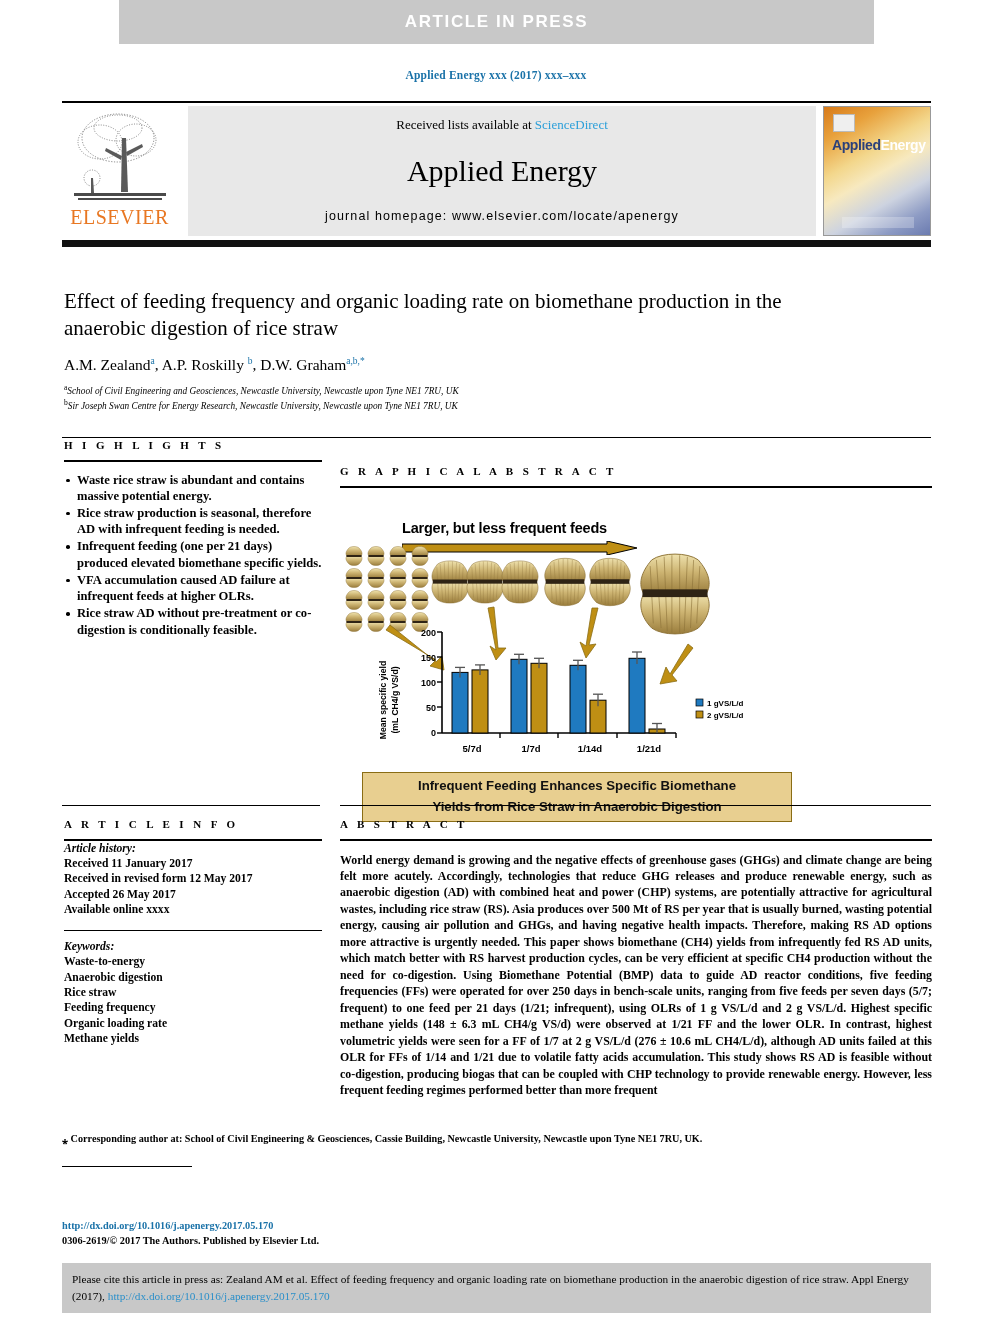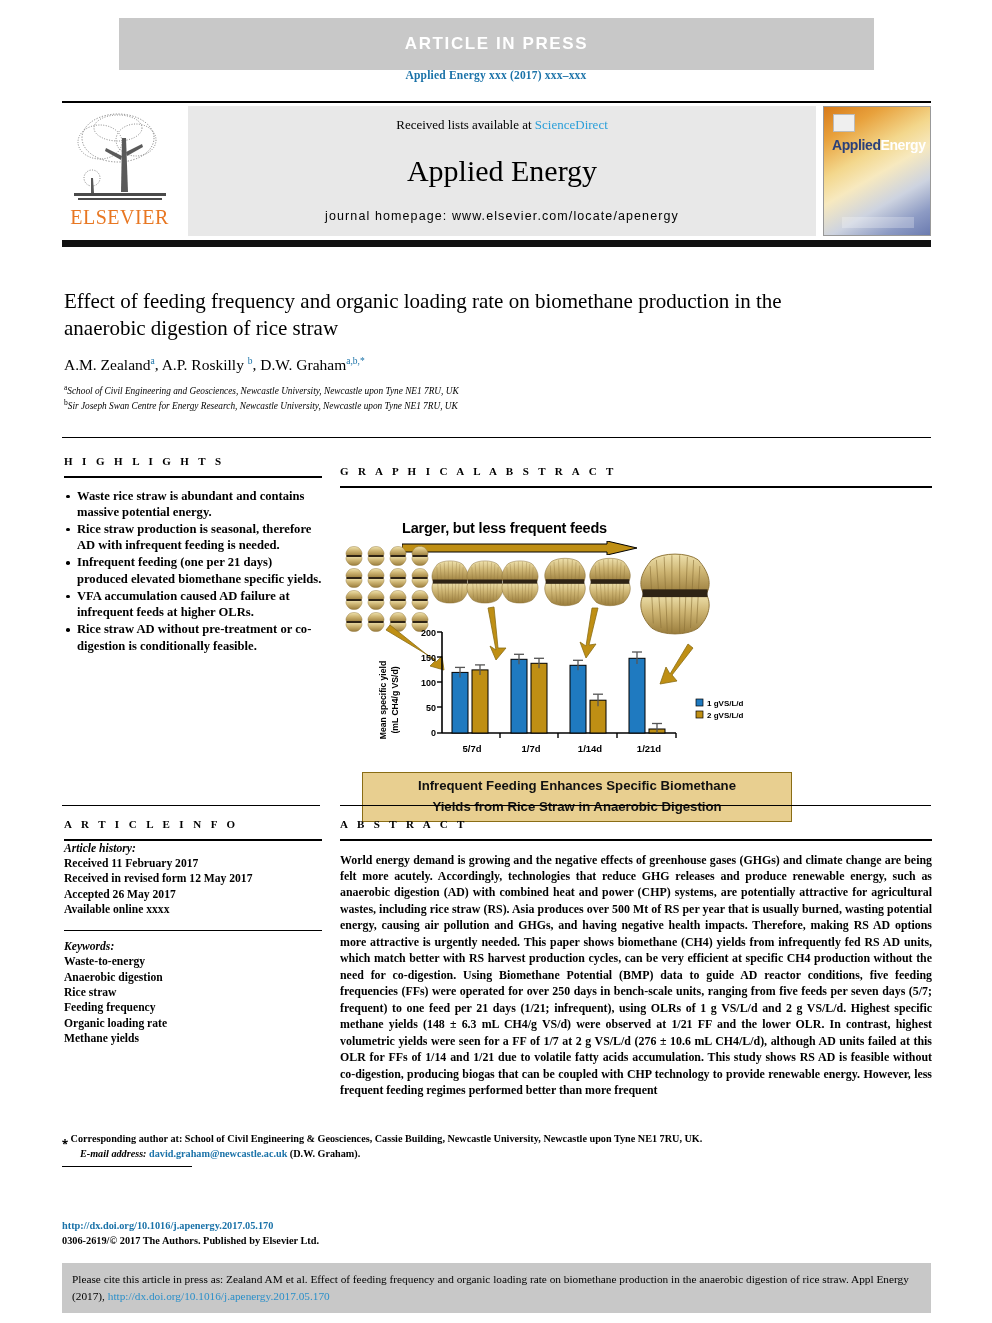--- a/index.html
+++ b/index.html
@@ -9,21 +9,21 @@
     background: #ffffff;
     font-family: "Liberation Serif", serif;
     color: #000;
     position: relative;
     overflow: hidden;
   }
   .page { width:992px; height:1323px; position:relative; }
 
   
   .aip-banner {
-    position:absolute; left:119px; top:18px; width:755px; height:52px;
+    position:absolute; left:119px; top:0; width:755px; height:44px;
     background:#c8c8c8; display:flex; align-items:center; justify-content:center;
   }
   .aip-banner span {
     font-family:"Liberation Sans", sans-serif;
     font-weight:bold; font-size:17px; letter-spacing:1.6px; color:#ffffff;
   }
 
   
   .journal-ref {
     position:absolute; left:0; top:69px; width:992px; text-align:center;
@@ -96,21 +96,21 @@
   }
 
   
   .sec-head {
     font-family:"Liberation Serif", serif; font-size:11px; font-weight:bold;
     letter-spacing:3.4px; text-transform:uppercase;
   }
   .sec-rule { height:1.5px; background:#000; margin-top:9px; }
 
   
-  .col-left { position:absolute; left:64px; top:455px; width:258px; }
+  .col-left { position:absolute; left:64px; top:439px; width:258px; }
   .hl-list { list-style:none; margin:10px 0 0 0; padding:0; }
   .hl-list li {
     position:relative; padding-left:13px; font-size:12.6px; line-height:1.29;
     margin-bottom:1px; font-family:"Liberation Serif", serif; font-weight:bold;
   }
   .hl-list li::before {
     content:""; position:absolute; left:2px; top:7px; width:3.5px; height:3.5px;
     background:#000; border-radius:50%;
   }
 
@@ -475,21 +475,21 @@
   </div>
 
   <div class="rule-thin-3"></div>
   <div class="rule-thin-2"></div>
 
   <div class="col-left-2">
     <div class="sec-head">A R T I C L E   I N F O</div>
     <div class="sec-rule"></div>
     <div class="ai-block">
       <div class="ai-label">Article history:</div>
-      <div>Received 11 February 2017</div>
+      <div>Received 11 January 2017</div>
       <div>Received in revised form 12 May 2017</div>
       <div>Accepted 26 May 2017</div>
       <div>Available online xxxx</div>
     </div>
     <div class="ai-rule"></div>
     <div class="ai-block" style="margin-top:0">
       <div class="ai-label">Keywords:</div>
       <div>Waste-to-energy</div>
       <div>Anaerobic digestion</div>
       <div>Rice straw</div>
@@ -502,21 +502,20 @@
   <div class="col-right-2">
     <div class="sec-head">A B S T R A C T</div>
     <div class="sec-rule"></div>
     <div class="abs-text">World energy demand is growing and the negative effects of greenhouse gases (GHGs) and climate change are being felt more acutely. Accordingly, technologies that reduce GHG releases and produce renewable energy, such as anaerobic digestion (AD) with combined heat and power (CHP) systems, are potentially attractive for agricultural wastes, including rice straw (RS). Asia produces over 500 Mt of RS per year that is usually burned, wasting potential energy, causing air pollution and GHGs, and having negative health impacts. Therefore, making RS AD options more attractive is urgently needed. This paper shows biomethane (CH4) yields from infrequently fed RS AD units, which match better with RS harvest production cycles, can be very efficient at specific CH4 production without the need for co-digestion. Using Biomethane Potential (BMP) data to guide AD reactor conditions, five feeding frequencies (FFs) were operated for over 250 days in bench-scale units, ranging from five feeds per seven days (5/7; frequent) to one feed per 21 days (1/21; infrequent), using OLRs of 1 g VS/L/d and 2 g VS/L/d. Highest specific methane yields (148 ± 6.3 mL CH4/g VS/d) were observed at 1/21 FF and the lower OLR. In contrast, highest volumetric yields were seen for a FF of 1/7 at 2 g VS/L/d (276 ± 10.6 mL CH4/L/d), although AD units failed at this OLR for FFs of 1/14 and 1/21 due to volatile fatty acids accumulation. This study shows RS AD is feasible without co-digestion, producing biogas that can be coupled with CHP technology to provide renewable energy. However, less frequent feeding regimes performed better than more frequent</div>
   </div>
 
   <div class="foot-rule"></div>
   <div class="foot-note">
     <span class="star">⁎</span>
     <span>Corresponding author at: School of Civil Engineering &amp; Geosciences, Cassie Building, Newcastle University, Newcastle upon Tyne NE1 7RU, UK.</span>
-    <span class="ind"><i>E-mail address:</i> <span class="lnk">david.graham@newcastle.ac.uk</span> <span>(D.W. Graham).</span></span>
   </div>
 
   <div class="doi-block">
     <div class="doi">http://dx.doi.org/10.1016/j.apenergy.2017.05.170</div>
     <div>0306-2619/© 2017 The Authors. Published by Elsevier Ltd.</div>
   </div>
 
   <div class="cite-box">
     <span>Please cite this article in press as: Zealand AM et al. Effect of feeding frequency and organic loading rate on biomethane production in the anaerobic digestion of rice straw. Appl Energy (2017), </span><span class="doi">http://dx.doi.org/10.1016/j.apenergy.2017.05.170</span>
   </div>

